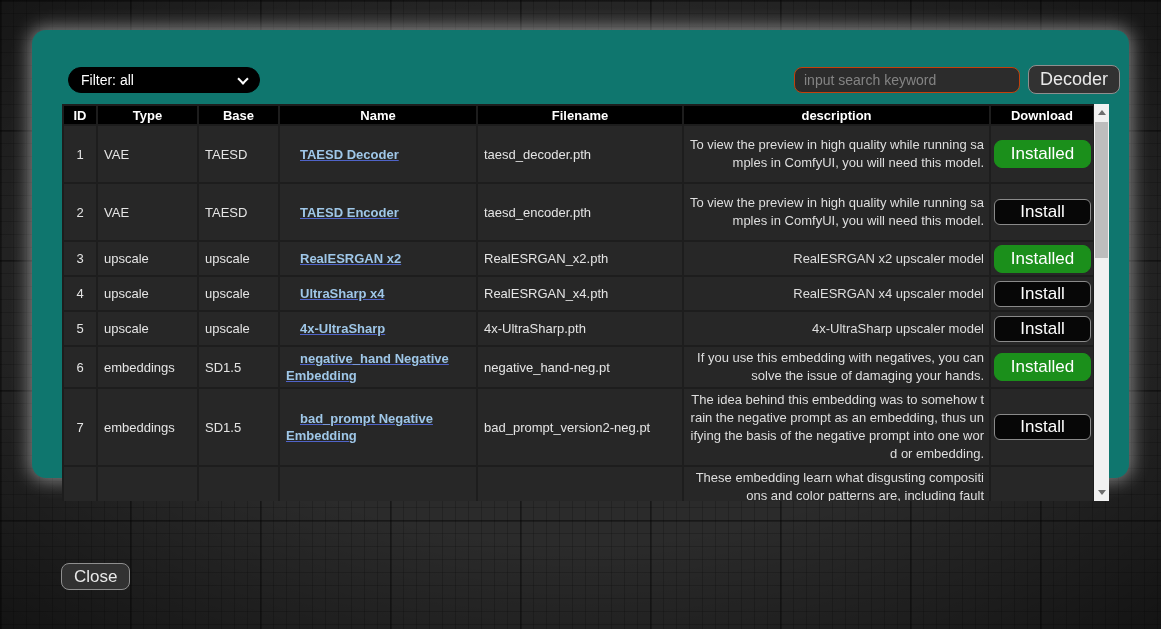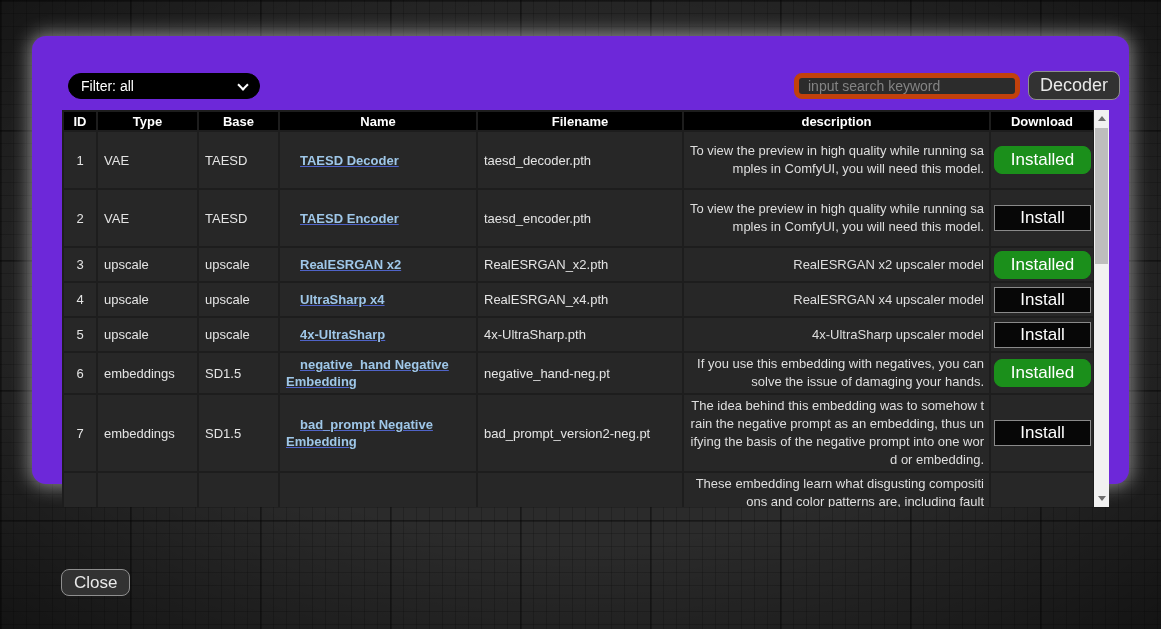--- a/index.html
+++ b/index.html
@@ -13,39 +13,39 @@
       linear-gradient(90deg, rgba(0,0,0,0.30) 2px, transparent 2px),
       linear-gradient(rgba(0,0,0,0.18) 1px, transparent 1px),
       linear-gradient(90deg, rgba(0,0,0,0.18) 1px, transparent 1px);
     background-size:130px 130px, 130px 130px, 13px 13px, 13px 13px;
   }
   .vignette {
     position:absolute; inset:0; pointer-events:none; z-index:1;
     background:radial-gradient(ellipse at 50% 48%, rgba(0,0,0,0) 52%, rgba(0,0,0,0.55) 100%);
   }
   .dialog {
-    position:absolute; left:32px; top:36px; width:1097px; height:448px; z-index:2;
-    background:#6d28d9; border-radius:14px;
+    position:absolute; left:32px; top:30px; width:1097px; height:448px; z-index:2;
+    background:#0f766e; border-radius:14px;
     box-shadow:0 0 18px 3px rgba(255,255,255,0.45);
   }
   
   .filter-wrap { position:absolute; left:36px; top:37px; width:192px; height:26px; }
   select.filter {
     appearance:none; -webkit-appearance:none;
     width:100%; height:100%; background:#000; color:#fff;
     border:1px solid #000; border-radius:13px; padding:0 26px 0 12px;
     font-family:inherit; font-size:14px; outline:none; cursor:pointer;
   }
   .filter-wrap .chev {
     position:absolute; right:13px; top:8px; width:8px; height:8px; pointer-events:none;
     border-right:2px solid #fff; border-bottom:2px solid #fff; transform:rotate(45deg);
   }
   .search-input {
     position:absolute; left:762px; top:37px; width:226px; height:26px;
-    background:#2c2c2c; border:5px solid #c2410c; border-radius:8px;
+    background:#2c2c2c; border:1px solid #c2410c; border-radius:8px;
     color:#cfcfcf; padding:0 9px; font-family:inherit; font-size:14px; outline:none;
   }
   .search-input::placeholder { color:#848484; }
   .btn {
     font-family:inherit; color:#e9e9e9; background:#323232;
     border:1px solid #8f8f8f; border-radius:8px; cursor:pointer;
   }
   .search-btn { position:absolute; left:996px; top:35px; height:29px; padding:0 11px; font-size:18px; }
   .close-btn  { position:absolute; left:29px; top:533px; height:27px; padding:0 12px; font-size:17px; }
   
@@ -58,21 +58,21 @@
   thead th { background:#000; color:#fff; font-weight:bold; height:20px; font-size:13px; text-align:center; padding:1px 2px; }
   tbody td { background:#272727; vertical-align:middle; }
   td.c-id   { text-align:center; }
   td.c-desc { font-size:13px; line-height:18px; color:#dedede; word-break:break-all; padding:2px 5px;text-align:right; }
   td.c-dl   { text-align:center; padding:1px 3px; }
   a.model-link {
     color:#9fc7e8; font-weight:bold; text-decoration:underline;
     text-decoration-color:#4f63c8; cursor:pointer; line-height:17px;margin-left:14px;
   }
   .dl-btn { display:inline-block; width:97px; font-family:inherit; font-size:17px; cursor:pointer; }
-  .dl-install   { background:#070707; color:#fff; border:1px solid #8a8a8a; border-radius:0; padding:2px 0; }
+  .dl-install   { background:#070707; color:#fff; border:1px solid #8a8a8a; border-radius:6px; padding:2px 0; }
   .dl-installed { background:#1b8f1b; color:#fff; border:1px solid #1b8f1b; border-radius:8px; padding:3px 0; }
   .row-1 td, .row-2 td { height:58px; }
   .row-3 td, .row-4 td, .row-5 td { height:35px; }
   .row-6 td { height:41px; }
   .row-7 td { height:72px; }
   .row-8 td { height:130px; vertical-align:top; }
   
   .scrollbar { position:absolute; right:0; top:0; width:15px; height:397px; background:#f1f1f1; }
   .scroll-thumb { position:absolute; left:1px; top:18px; width:13px; height:136px; background:#bdbdbd; }
   .arrow { position:absolute; left:4px; width:0; height:0; border-left:4px solid transparent; border-right:4px solid transparent; }

